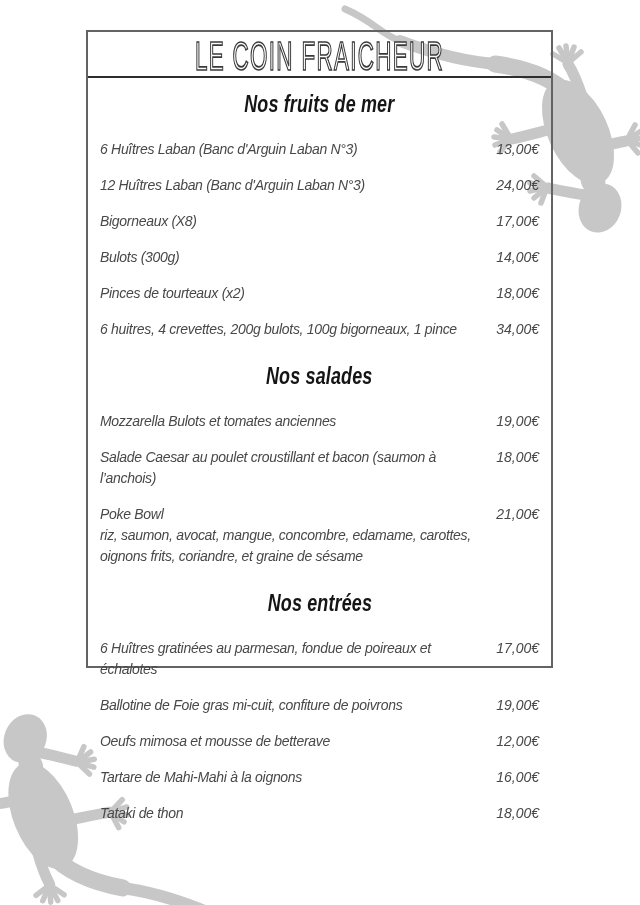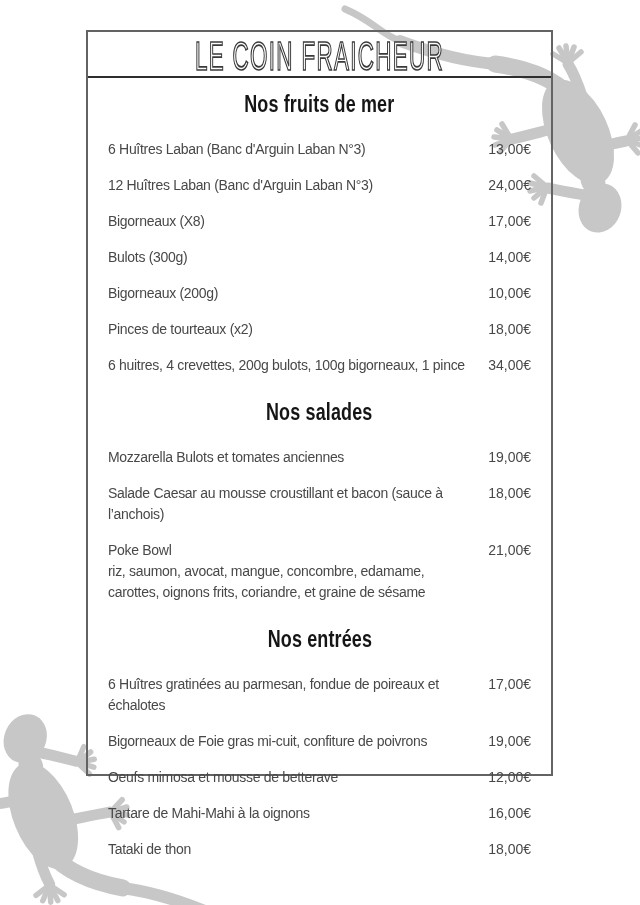--- a/index.html
+++ b/index.html
@@ -13,32 +13,32 @@
 
   
   .gecko { position:absolute; z-index:0; }
   .gecko-tr { left:330px; top:-6px; }
   .gecko-bl { left:-38px; top:648px; transform:rotate(183deg); }
 
   
   .menu-box {
     position:absolute; z-index:1;
     left:86px; top:30px;
-    width:467px; height:746px;
+    width:467px; height:638px;
     border:2px solid #636363;
     background:transparent;
   }
   .title-bar {
     height:46px;
     border-bottom:2px solid #2e2e2e;
     overflow:hidden;
   }
   .title-svg { display:block; width:100%; height:46px; }
 
-  .content { padding:0 20px; }
+  .content { padding:0 12px;font-style:italic; }
 
   .section-heading {
     text-align:center;
     margin:22px 0 18px 0;
     line-height:28px;
     color:#151515;
   }
   .section:first-child .section-heading { margin-top:12px; }
   .condensed {
     display:inline-block;
@@ -185,66 +185,62 @@
       </div>
       <div class="item-row">
         <div class="item-main">Bigorneaux (X8)</div>
         <div class="item-price">17,00€</div>
       </div>
       <div class="item-row">
         <div class="item-main">Bulots (300g)</div>
         <div class="item-price">14,00€</div>
       </div>
       <div class="item-row">
-        <div class="item-main">Bigorneaux (200g)</div>
-        <div class="item-price">10,00€</div>
-      </div>
-      <div class="item-row">
         <div class="item-main">Pinces de tourteaux (x2)</div>
         <div class="item-price">18,00€</div>
       </div>
       <div class="item-row">
         <div class="item-main">
           <span class="item-desc">6 huitres, 4 crevettes, 200g bulots, 100g bigorneaux, 1 pince</span>
         </div>
         <div class="item-price">34,00€</div>
       </div>
     </div>
 
     <div class="section">
       <div class="section-heading">
         <span class="condensed">Nos salades</span>
       </div>
       <div class="item-row">
         <div class="item-main">Mozzarella Bulots et tomates anciennes</div>
         <div class="item-price">19,00€</div>
       </div>
       <div class="item-row">
-        <div class="item-main">Salade Caesar au mousse croustillant et bacon (sauce à l’anchois)</div>
+        <div class="item-main">Salade Caesar au poulet croustillant et bacon (saumon à l’anchois)</div>
         <div class="item-price">18,00€</div>
       </div>
       <div class="item-row price-center">
         <div class="item-main">
           <span>Poke Bowl</span>
           <span class="item-desc">riz, saumon, avocat, mangue, concombre, edamame, carottes, oignons frits, coriandre, et graine de sésame</span>
         </div>
         <div class="item-price">21,00€</div>
       </div>
     </div>
 
     <div class="section">
       <div class="section-heading">
         <span class="condensed">Nos entrées</span>
       </div>
       <div class="item-row">
         <div class="item-main">6 Huîtres gratinées au parmesan, fondue de poireaux et échalotes</div>
         <div class="item-price">17,00€</div>
       </div>
       <div class="item-row">
-        <div class="item-main">Bigorneaux de Foie gras mi-cuit, confiture de poivrons</div>
+        <div class="item-main">Ballotine de Foie gras mi-cuit, confiture de poivrons</div>
         <div class="item-price">19,00€</div>
       </div>
       <div class="item-row">
         <div class="item-main">Oeufs mimosa et mousse de betterave</div>
         <div class="item-price">12,00€</div>
       </div>
       <div class="item-row">
         <div class="item-main">Tartare de Mahi-Mahi à la oignons</div>
         <div class="item-price">16,00€</div>
       </div>

